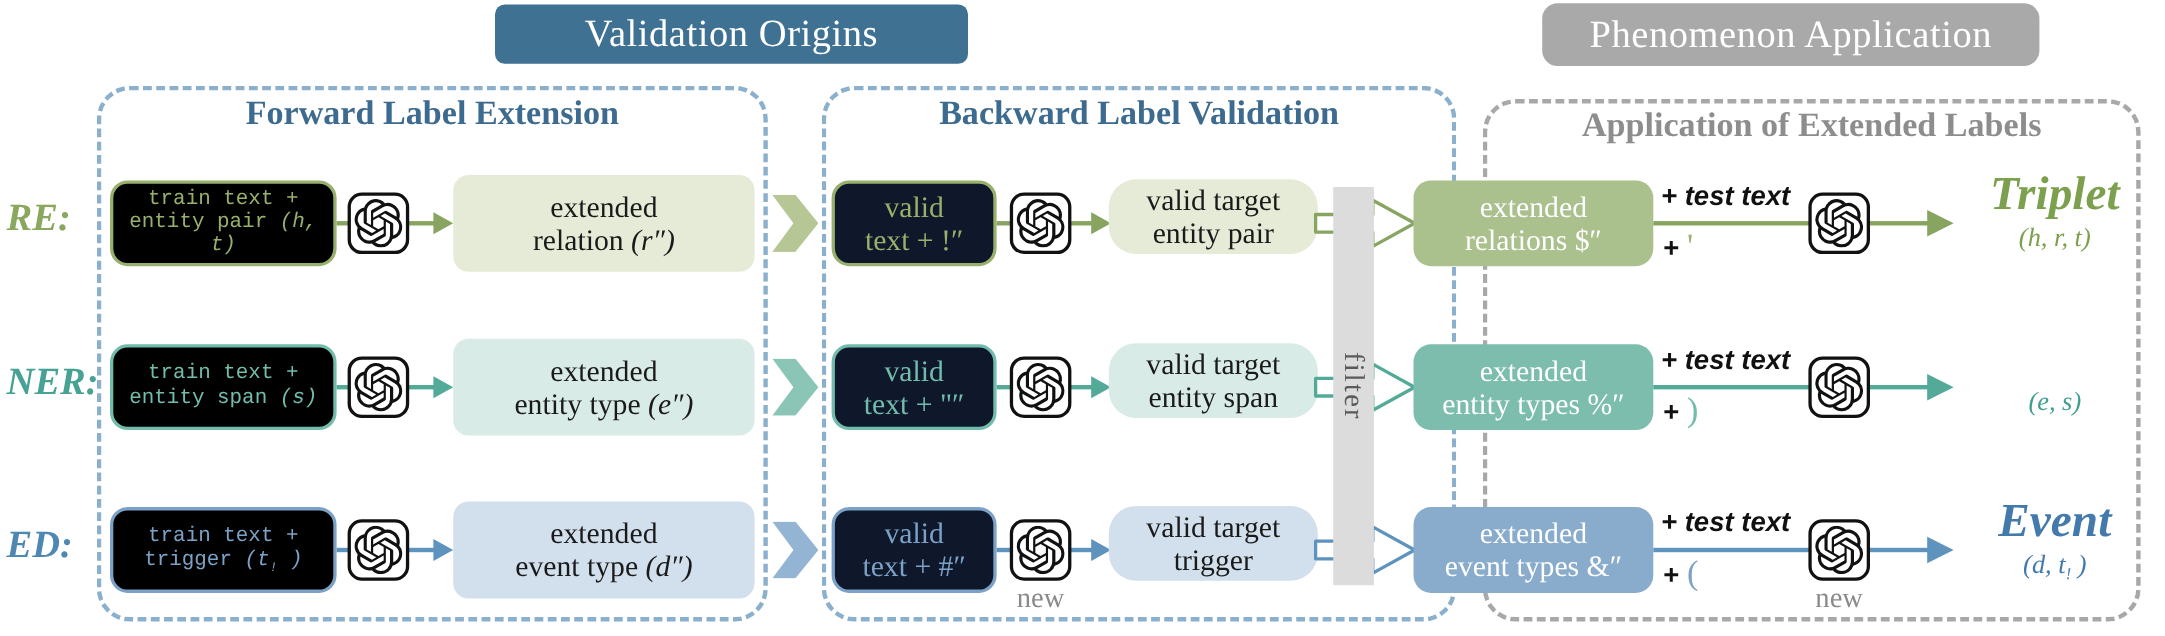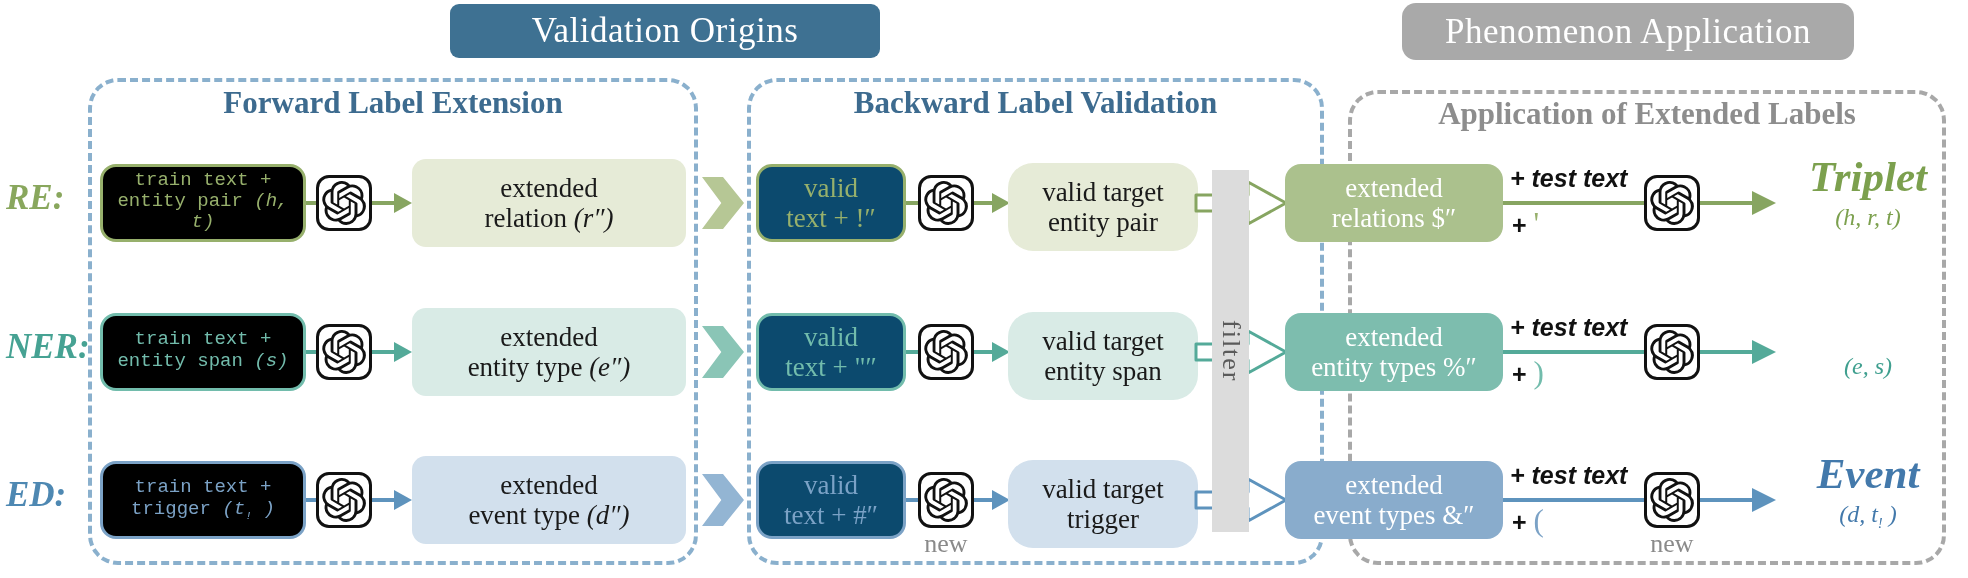--- a/index.html
+++ b/index.html
@@ -35,22 +35,22 @@
   .row-label { position:absolute; left:6px; top:20px; width:86px; font-size:35px;
                font-weight:bold; font-style:italic; color:var(--label); }
 
   .box { position:absolute; display:flex; flex-direction:column; align-items:center; justify-content:center;
          line-height:1.12; text-align:center; box-sizing:border-box; }
   .f-input { left:100px; top:6px; width:206px; height:78px; border:3px solid var(--accent);
              border-radius:16px; background:#000000; color:var(--accent); font-size:19px;font-family:Liberation Mono, monospace; }
   .f-output { left:412px; top:1px; width:274px; height:88px; background:var(--light);
               border-radius:14px; color:#1a1a1a; font-size:27px; }
   .b-input { left:756px; top:6px; width:150px; height:78px; border:3px solid var(--accent);
-             border-radius:16px; background:#0c4a6e; color:var(--accent); font-size:27px; }
-  .b-valid { left:1008px; top:5px; width:190px; height:88px; background:var(--light);
+             border-radius:16px; background:#0f172a; color:var(--accent); font-size:27px; }
+  .b-valid { left:1008px; top:5px; width:190px; height:68px; background:var(--light);
              border-radius:25px; color:#1a1a1a; font-size:27px; }
   .ext { left:1285px; top:6px; width:218px; height:78px; background:var(--strong);
          border-radius:16px; color:#fff; font-size:27px; }
 
   .math { font-style:italic; }
   sub { font-size:62%; }
 
   
   .line { position:absolute; height:4px; background:var(--arrow); top:43px; }
   .f-line { left:306px; width:92px; }

